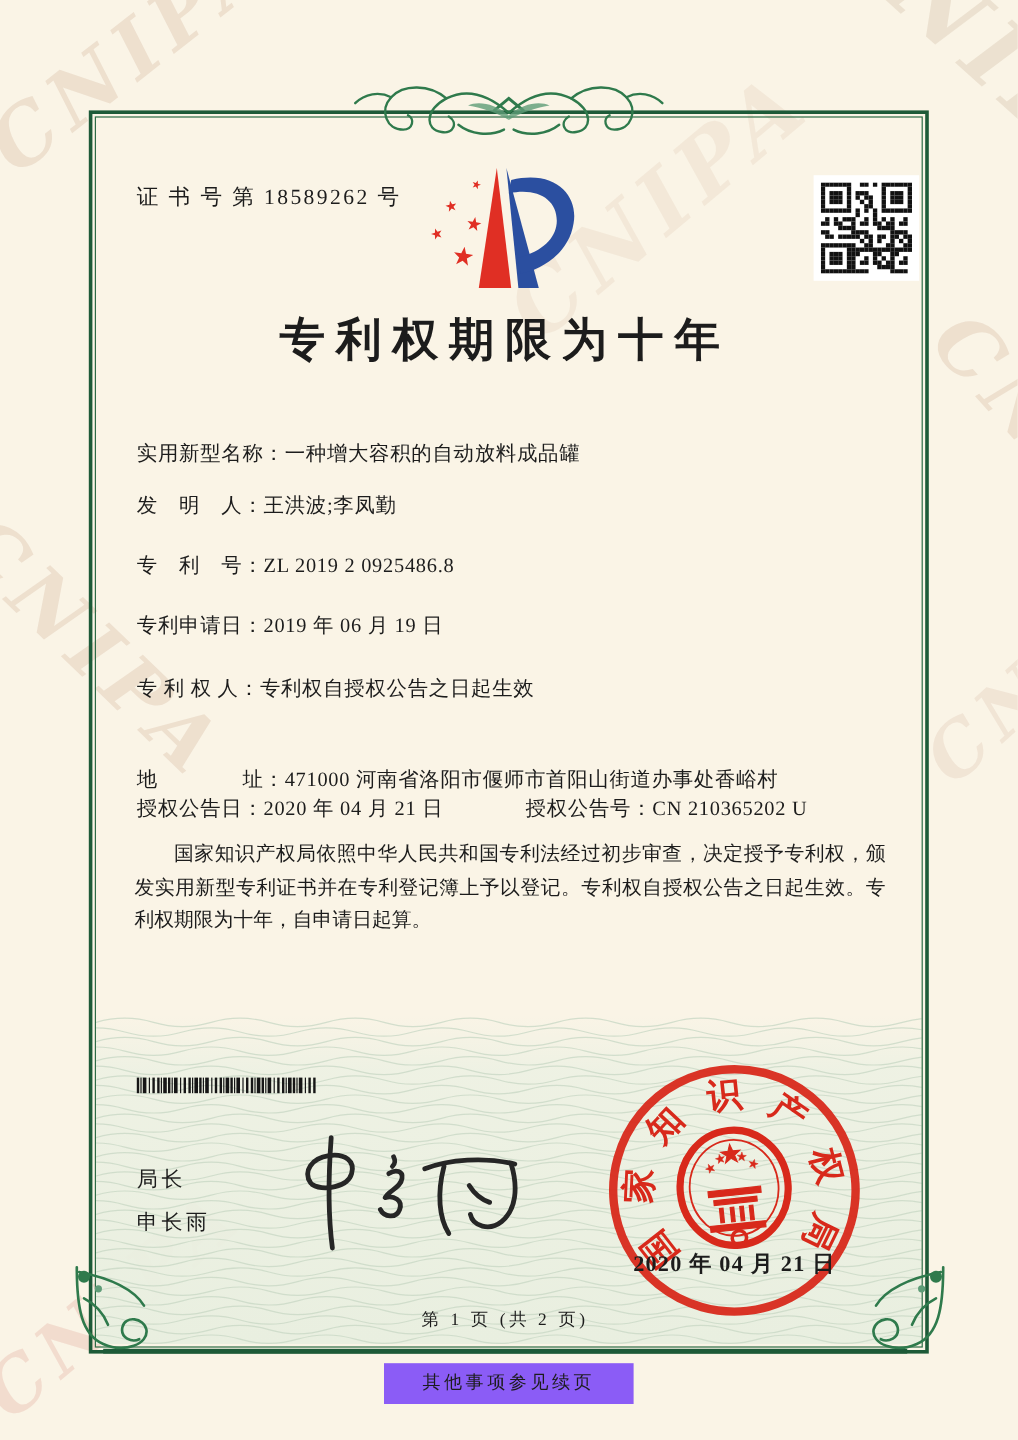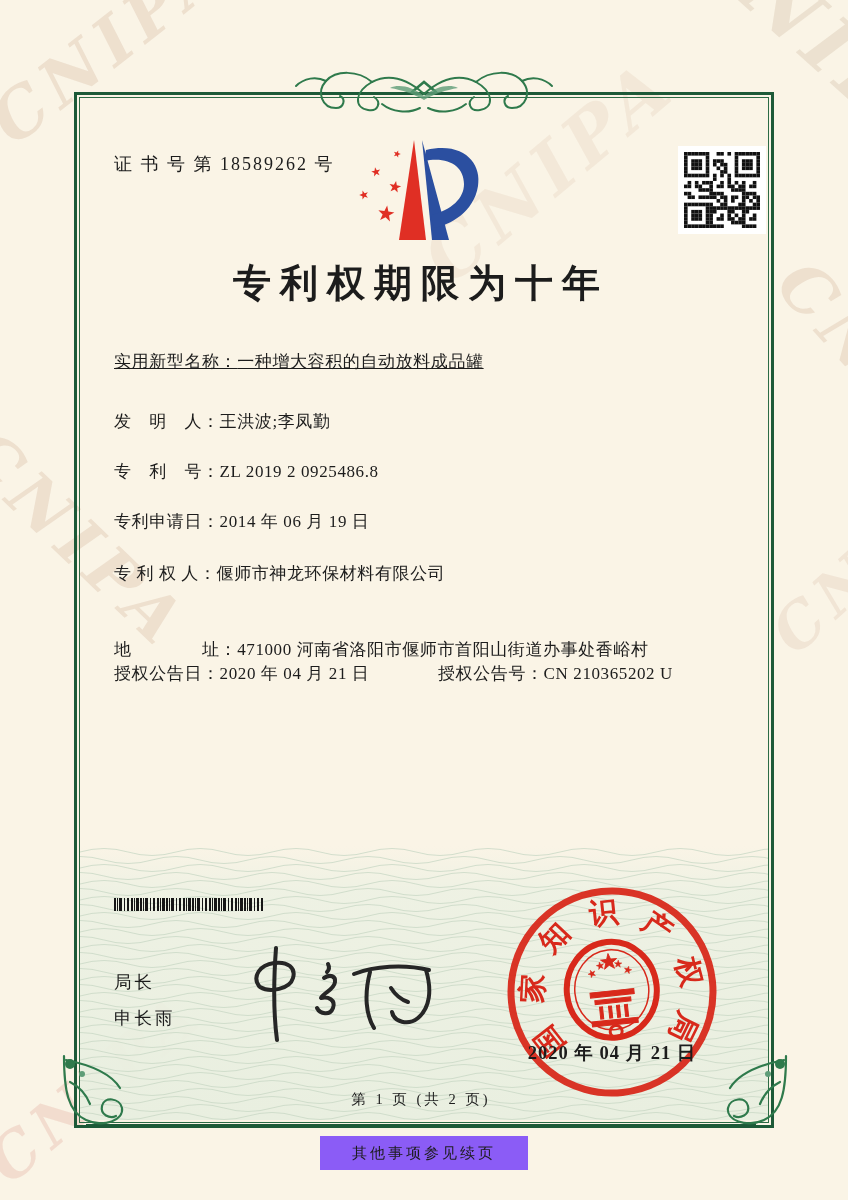--- a/index.html
+++ b/index.html
@@ -29,21 +29,21 @@
   .guilloche svg{position:absolute;left:0;top:0;}
   
   .cert-no{position:absolute;left:114px;top:152px;font-size:18px;letter-spacing:2px;z-index:2;}
   .logo{position:absolute;left:352px;top:134px;z-index:2;}
   .qr{position:absolute;left:678px;top:146px;width:88px;height:88px;background:#fff;
       box-sizing:border-box;padding:6px;z-index:2;}
   .doc-title{position:absolute;left:74px;top:258px;width:694px;text-align:center;
       font-size:38px;font-weight:bold;letter-spacing:9px;z-index:2;}
   
   .row{position:absolute;left:114px;font-size:17px;letter-spacing:.6px;white-space:nowrap;z-index:2;}
-  .r1{top:350px;text-decoration:underline;} .r2{top:410px;} .r3{top:460px;} .r4{top:510px;}
+  .r1{top:366px;} .r2{top:410px;} .r3{top:460px;} .r4{top:510px;}
   .r5{top:562px;} .r6{top:614px;margin-top:24px;} .r7{top:662px;} .r8{top:662px;left:438px;}
   
   .paras{position:absolute;left:112px;top:698px;width:626px;font-size:16.5px;line-height:27.5px;
       text-align:justify;z-index:2;}
   .paras p{margin:0;text-indent:2em;}
   
   .barcode{position:absolute;left:114px;top:898px;height:13px;display:flex;z-index:2;}
   .barcode span{display:block;height:100%;background:#161616;}
   
   .sig-title{position:absolute;left:114px;top:970px;font-size:17.5px;letter-spacing:3px;z-index:2;font-family:Liberation Serif, serif;}
@@ -413,27 +413,28 @@
       <rect x="65.14285714285714" y="72.38095238095238" width="3.619047619047619" height="3.619047619047619" fill="#111"></rect>
       <rect x="68.76190476190476" y="72.38095238095238" width="3.619047619047619" height="3.619047619047619" fill="#111"></rect>
     </svg>
 </div>
 
 <div class="doc-title">专利权期限为十年</div>
 
 <div class="row r1"><span>实用新型名称：</span><span>一种增大容积的自动放料成品罐</span></div>
 <div class="row r2"><span>发　明　人：</span><span>王洪波;李凤勤</span></div>
 <div class="row r3"><span>专　利　号：</span><span>ZL 2019 2 0925486.8</span></div>
-<div class="row r4"><span>专利申请日：</span><span>2014 年 06 月 19 日</span></div>
-<div class="row r5"><span>专 利 权 人：</span><span>偃师市神龙环保材料有限公司</span></div>
+<div class="row r4"><span>专利申请日：</span><span>2019 年 06 月 19 日</span></div>
+<div class="row r5"><span>专 利 权 人：</span><span>专利权自授权公告之日起生效</span></div>
 <div class="row r6"><span>地　　　　址：</span><span>471000 河南省洛阳市偃师市首阳山街道办事处香峪村</span></div>
 <div class="row r7"><span>授权公告日：</span><span>2020 年 04 月 21 日</span></div>
 <div class="row r8"><span>授权公告号：</span><span>CN 210365202 U</span></div>
 
 <div class="paras">
+  <p>国家知识产权局依照中华人民共和国专利法经过初步审查，决定授予专利权，颁发实用新型专利证书并在专利登记簿上予以登记。专利权自授权公告之日起生效。专利权期限为十年，自申请日起算。</p>
 </div>
 
 <div class="barcode" id="barcode">
     <span style="width: 2px; margin-right: 1px;"></span>
     <span style="width: 1px; margin-right: 1px;"></span>
     <span style="width: 3px; margin-right: 2px;"></span>
     <span style="width: 1px; margin-right: 2px;"></span>
     <span style="width: 2px; margin-right: 2px;"></span>
     <span style="width: 2px; margin-right: 1px;"></span>
     <span style="width: 1px; margin-right: 1px;"></span>

